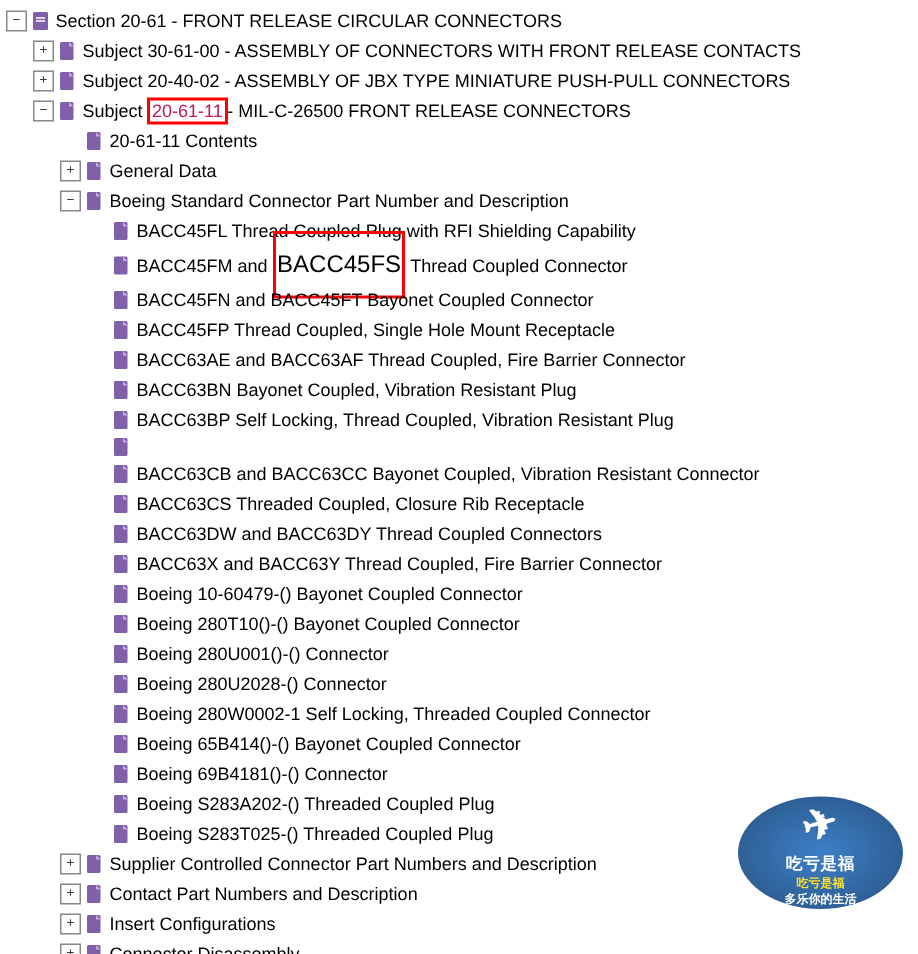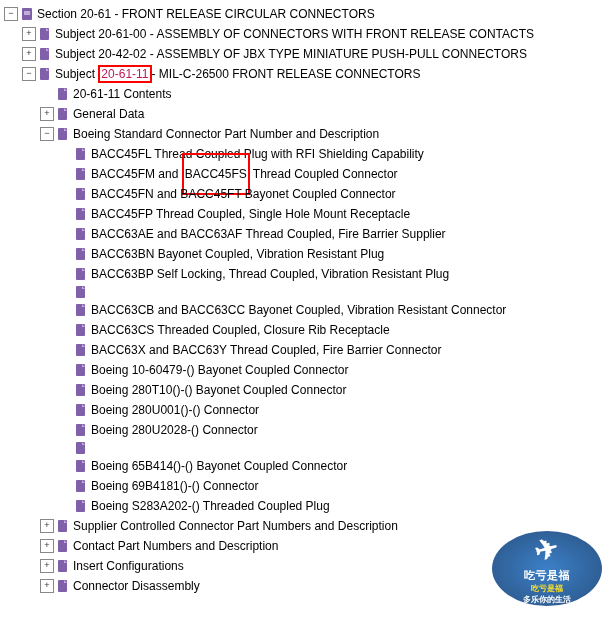--- a/index.html
+++ b/index.html
@@ -66,21 +66,21 @@
       font-size: 12px;
     }
     .highlight-box {
       border: 2px solid red;
       padding: 0 1px;
       color: #be185d;
     }
     .highlight-text {
       border: 2px solid red;
       padding: 12px 1px;
-      font-size: 12px;
+      font-size: 16px;
     }
     .watermark {
       position: absolute;
       bottom: 30px;
       right: 10px;
       opacity: 0.85;
       z-index: 10;
     }
     .watermark-circle {
       width: 110px;
@@ -121,30 +121,30 @@
         </svg></span>
       <span class="item-label">Section 20-61 - FRONT RELEASE CIRCULAR CONNECTORS</span>
     </div>
     <div class="tree-item">
       <span class="indent" style="width: 22px; flex-shrink: 0;"></span>
       <span class="expander">+</span>
       <span class="icon-page"><svg width="14" height="14" viewBox="0 0 14 14">
           <rect x="2" y="1" width="9" height="12" rx="1" fill="#8060a8"></rect>
           <polygon points="8,1 11,4 8,4" fill="#c8a8e0"></polygon>
         </svg></span>
-      <span class="item-label">Subject 20-61-00 - ASSEMBLY OF CONNECTORS WITH FRONT RELEASE CONTACTS</span>
+      <span class="item-label">Subject 30-61-00 - ASSEMBLY OF CONNECTORS WITH FRONT RELEASE CONTACTS</span>
     </div>
     <div class="tree-item">
       <span class="indent" style="width: 22px; flex-shrink: 0;"></span>
       <span class="expander">+</span>
       <span class="icon-page"><svg width="14" height="14" viewBox="0 0 14 14">
           <rect x="2" y="1" width="9" height="12" rx="1" fill="#8060a8"></rect>
           <polygon points="8,1 11,4 8,4" fill="#c8a8e0"></polygon>
         </svg></span>
-      <span class="item-label">Subject 20-42-02 - ASSEMBLY OF JBX TYPE MINIATURE PUSH-PULL CONNECTORS</span>
+      <span class="item-label">Subject 20-40-02 - ASSEMBLY OF JBX TYPE MINIATURE PUSH-PULL CONNECTORS</span>
     </div>
     <div class="tree-item">
       <span class="indent" style="width: 22px; flex-shrink: 0;"></span>
       <span class="expander">−</span>
       <span class="icon-page"><svg width="14" height="14" viewBox="0 0 14 14">
           <rect x="2" y="1" width="9" height="12" rx="1" fill="#8060a8"></rect>
           <polygon points="8,1 11,4 8,4" fill="#c8a8e0"></polygon>
         </svg></span>
       <span class="item-label">Subject <span class="highlight-box">20-61-11</span>- MIL-C-26500 FRONT RELEASE CONNECTORS</span>
     </div>
@@ -211,21 +211,21 @@
         </svg></span>
       <span class="item-label">BACC45FP Thread Coupled, Single Hole Mount Receptacle</span>
     </div>
     <div class="tree-item">
       <span class="indent" style="width: 58px; flex-shrink: 0;"></span>
       <span class="expander-placeholder"></span>
       <span class="icon-page"><svg width="14" height="14" viewBox="0 0 14 14">
           <rect x="2" y="1" width="9" height="12" rx="1" fill="#8060a8"></rect>
           <polygon points="8,1 11,4 8,4" fill="#c8a8e0"></polygon>
         </svg></span>
-      <span class="item-label">BACC63AE and BACC63AF Thread Coupled, Fire Barrier Supplier</span>
+      <span class="item-label">BACC63AE and BACC63AF Thread Coupled, Fire Barrier Connector</span>
     </div>
     <div class="tree-item">
       <span class="indent" style="width: 58px; flex-shrink: 0;"></span>
       <span class="expander-placeholder"></span>
       <span class="icon-page"><svg width="14" height="14" viewBox="0 0 14 14">
           <rect x="2" y="1" width="9" height="12" rx="1" fill="#8060a8"></rect>
           <polygon points="8,1 11,4 8,4" fill="#c8a8e0"></polygon>
         </svg></span>
       <span class="item-label">BACC63BN Bayonet Coupled, Vibration Resistant Plug</span>
     </div>
@@ -264,20 +264,29 @@
         </svg></span>
       <span class="item-label">BACC63CS Threaded Coupled, Closure Rib Receptacle</span>
     </div>
     <div class="tree-item">
       <span class="indent" style="width: 58px; flex-shrink: 0;"></span>
       <span class="expander-placeholder"></span>
       <span class="icon-page"><svg width="14" height="14" viewBox="0 0 14 14">
           <rect x="2" y="1" width="9" height="12" rx="1" fill="#8060a8"></rect>
           <polygon points="8,1 11,4 8,4" fill="#c8a8e0"></polygon>
         </svg></span>
+      <span class="item-label">BACC63DW and BACC63DY Thread Coupled Connectors</span>
+    </div>
+    <div class="tree-item">
+      <span class="indent" style="width: 58px; flex-shrink: 0;"></span>
+      <span class="expander-placeholder"></span>
+      <span class="icon-page"><svg width="14" height="14" viewBox="0 0 14 14">
+          <rect x="2" y="1" width="9" height="12" rx="1" fill="#8060a8"></rect>
+          <polygon points="8,1 11,4 8,4" fill="#c8a8e0"></polygon>
+        </svg></span>
       <span class="item-label">BACC63X and BACC63Y Thread Coupled, Fire Barrier Connector</span>
     </div>
     <div class="tree-item">
       <span class="indent" style="width: 58px; flex-shrink: 0;"></span>
       <span class="expander-placeholder"></span>
       <span class="icon-page"><svg width="14" height="14" viewBox="0 0 14 14">
           <rect x="2" y="1" width="9" height="12" rx="1" fill="#8060a8"></rect>
           <polygon points="8,1 11,4 8,4" fill="#c8a8e0"></polygon>
         </svg></span>
       <span class="item-label">Boeing 10-60479-() Bayonet Coupled Connector</span>
@@ -309,20 +318,21 @@
         </svg></span>
       <span class="item-label">Boeing 280U2028-() Connector</span>
     </div>
     <div class="tree-item">
       <span class="indent" style="width: 58px; flex-shrink: 0;"></span>
       <span class="expander-placeholder"></span>
       <span class="icon-page"><svg width="14" height="14" viewBox="0 0 14 14">
           <rect x="2" y="1" width="9" height="12" rx="1" fill="#8060a8"></rect>
           <polygon points="8,1 11,4 8,4" fill="#c8a8e0"></polygon>
         </svg></span>
+      <span class="item-label">Boeing 280W0002-1 Self Locking, Threaded Coupled Connector</span>
     </div>
     <div class="tree-item">
       <span class="indent" style="width: 58px; flex-shrink: 0;"></span>
       <span class="expander-placeholder"></span>
       <span class="icon-page"><svg width="14" height="14" viewBox="0 0 14 14">
           <rect x="2" y="1" width="9" height="12" rx="1" fill="#8060a8"></rect>
           <polygon points="8,1 11,4 8,4" fill="#c8a8e0"></polygon>
         </svg></span>
       <span class="item-label">Boeing 65B414()-() Bayonet Coupled Connector</span>
     </div>
@@ -336,20 +346,29 @@
       <span class="item-label">Boeing 69B4181()-() Connector</span>
     </div>
     <div class="tree-item">
       <span class="indent" style="width: 58px; flex-shrink: 0;"></span>
       <span class="expander-placeholder"></span>
       <span class="icon-page"><svg width="14" height="14" viewBox="0 0 14 14">
           <rect x="2" y="1" width="9" height="12" rx="1" fill="#8060a8"></rect>
           <polygon points="8,1 11,4 8,4" fill="#c8a8e0"></polygon>
         </svg></span>
       <span class="item-label">Boeing S283A202-() Threaded Coupled Plug</span>
+    </div>
+    <div class="tree-item">
+      <span class="indent" style="width: 58px; flex-shrink: 0;"></span>
+      <span class="expander-placeholder"></span>
+      <span class="icon-page"><svg width="14" height="14" viewBox="0 0 14 14">
+          <rect x="2" y="1" width="9" height="12" rx="1" fill="#8060a8"></rect>
+          <polygon points="8,1 11,4 8,4" fill="#c8a8e0"></polygon>
+        </svg></span>
+      <span class="item-label">Boeing S283T025-() Threaded Coupled Plug</span>
     </div>
     <div class="tree-item">
       <span class="indent" style="width: 40px; flex-shrink: 0;"></span>
       <span class="expander">+</span>
       <span class="icon-page"><svg width="14" height="14" viewBox="0 0 14 14">
           <rect x="2" y="1" width="9" height="12" rx="1" fill="#8060a8"></rect>
           <polygon points="8,1 11,4 8,4" fill="#c8a8e0"></polygon>
         </svg></span>
       <span class="item-label">Supplier Controlled Connector Part Numbers and Description</span>
     </div>

